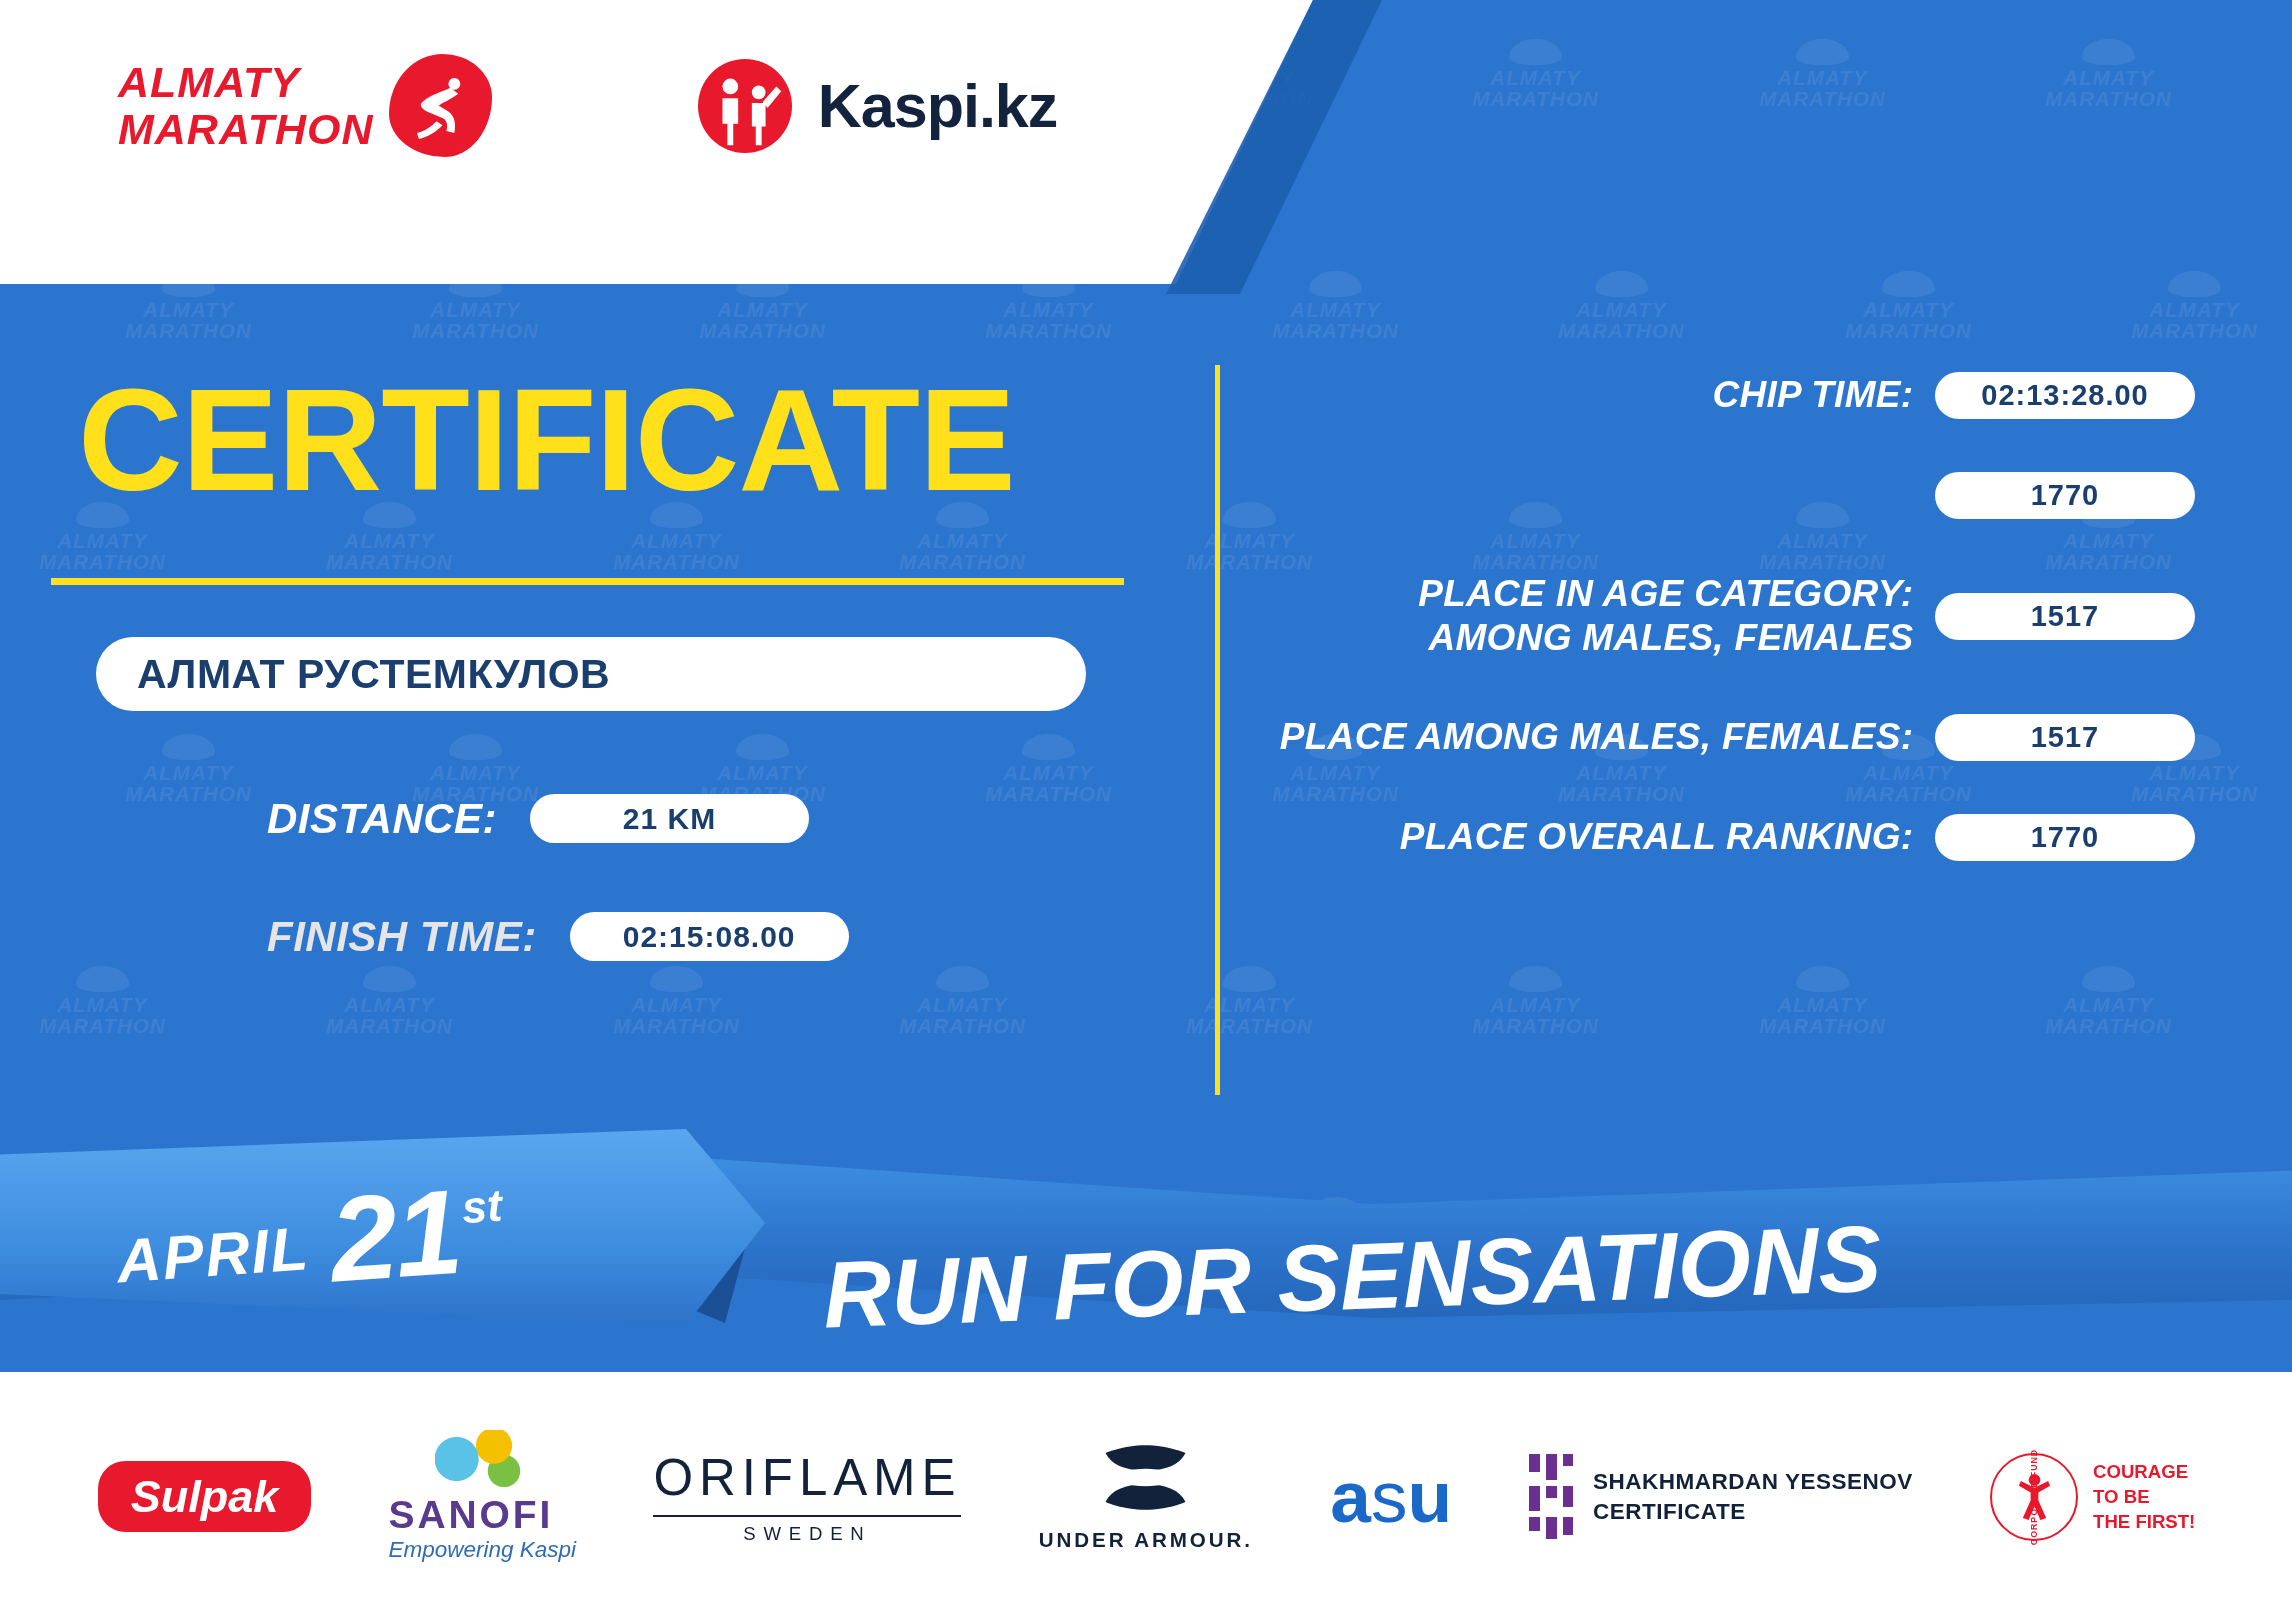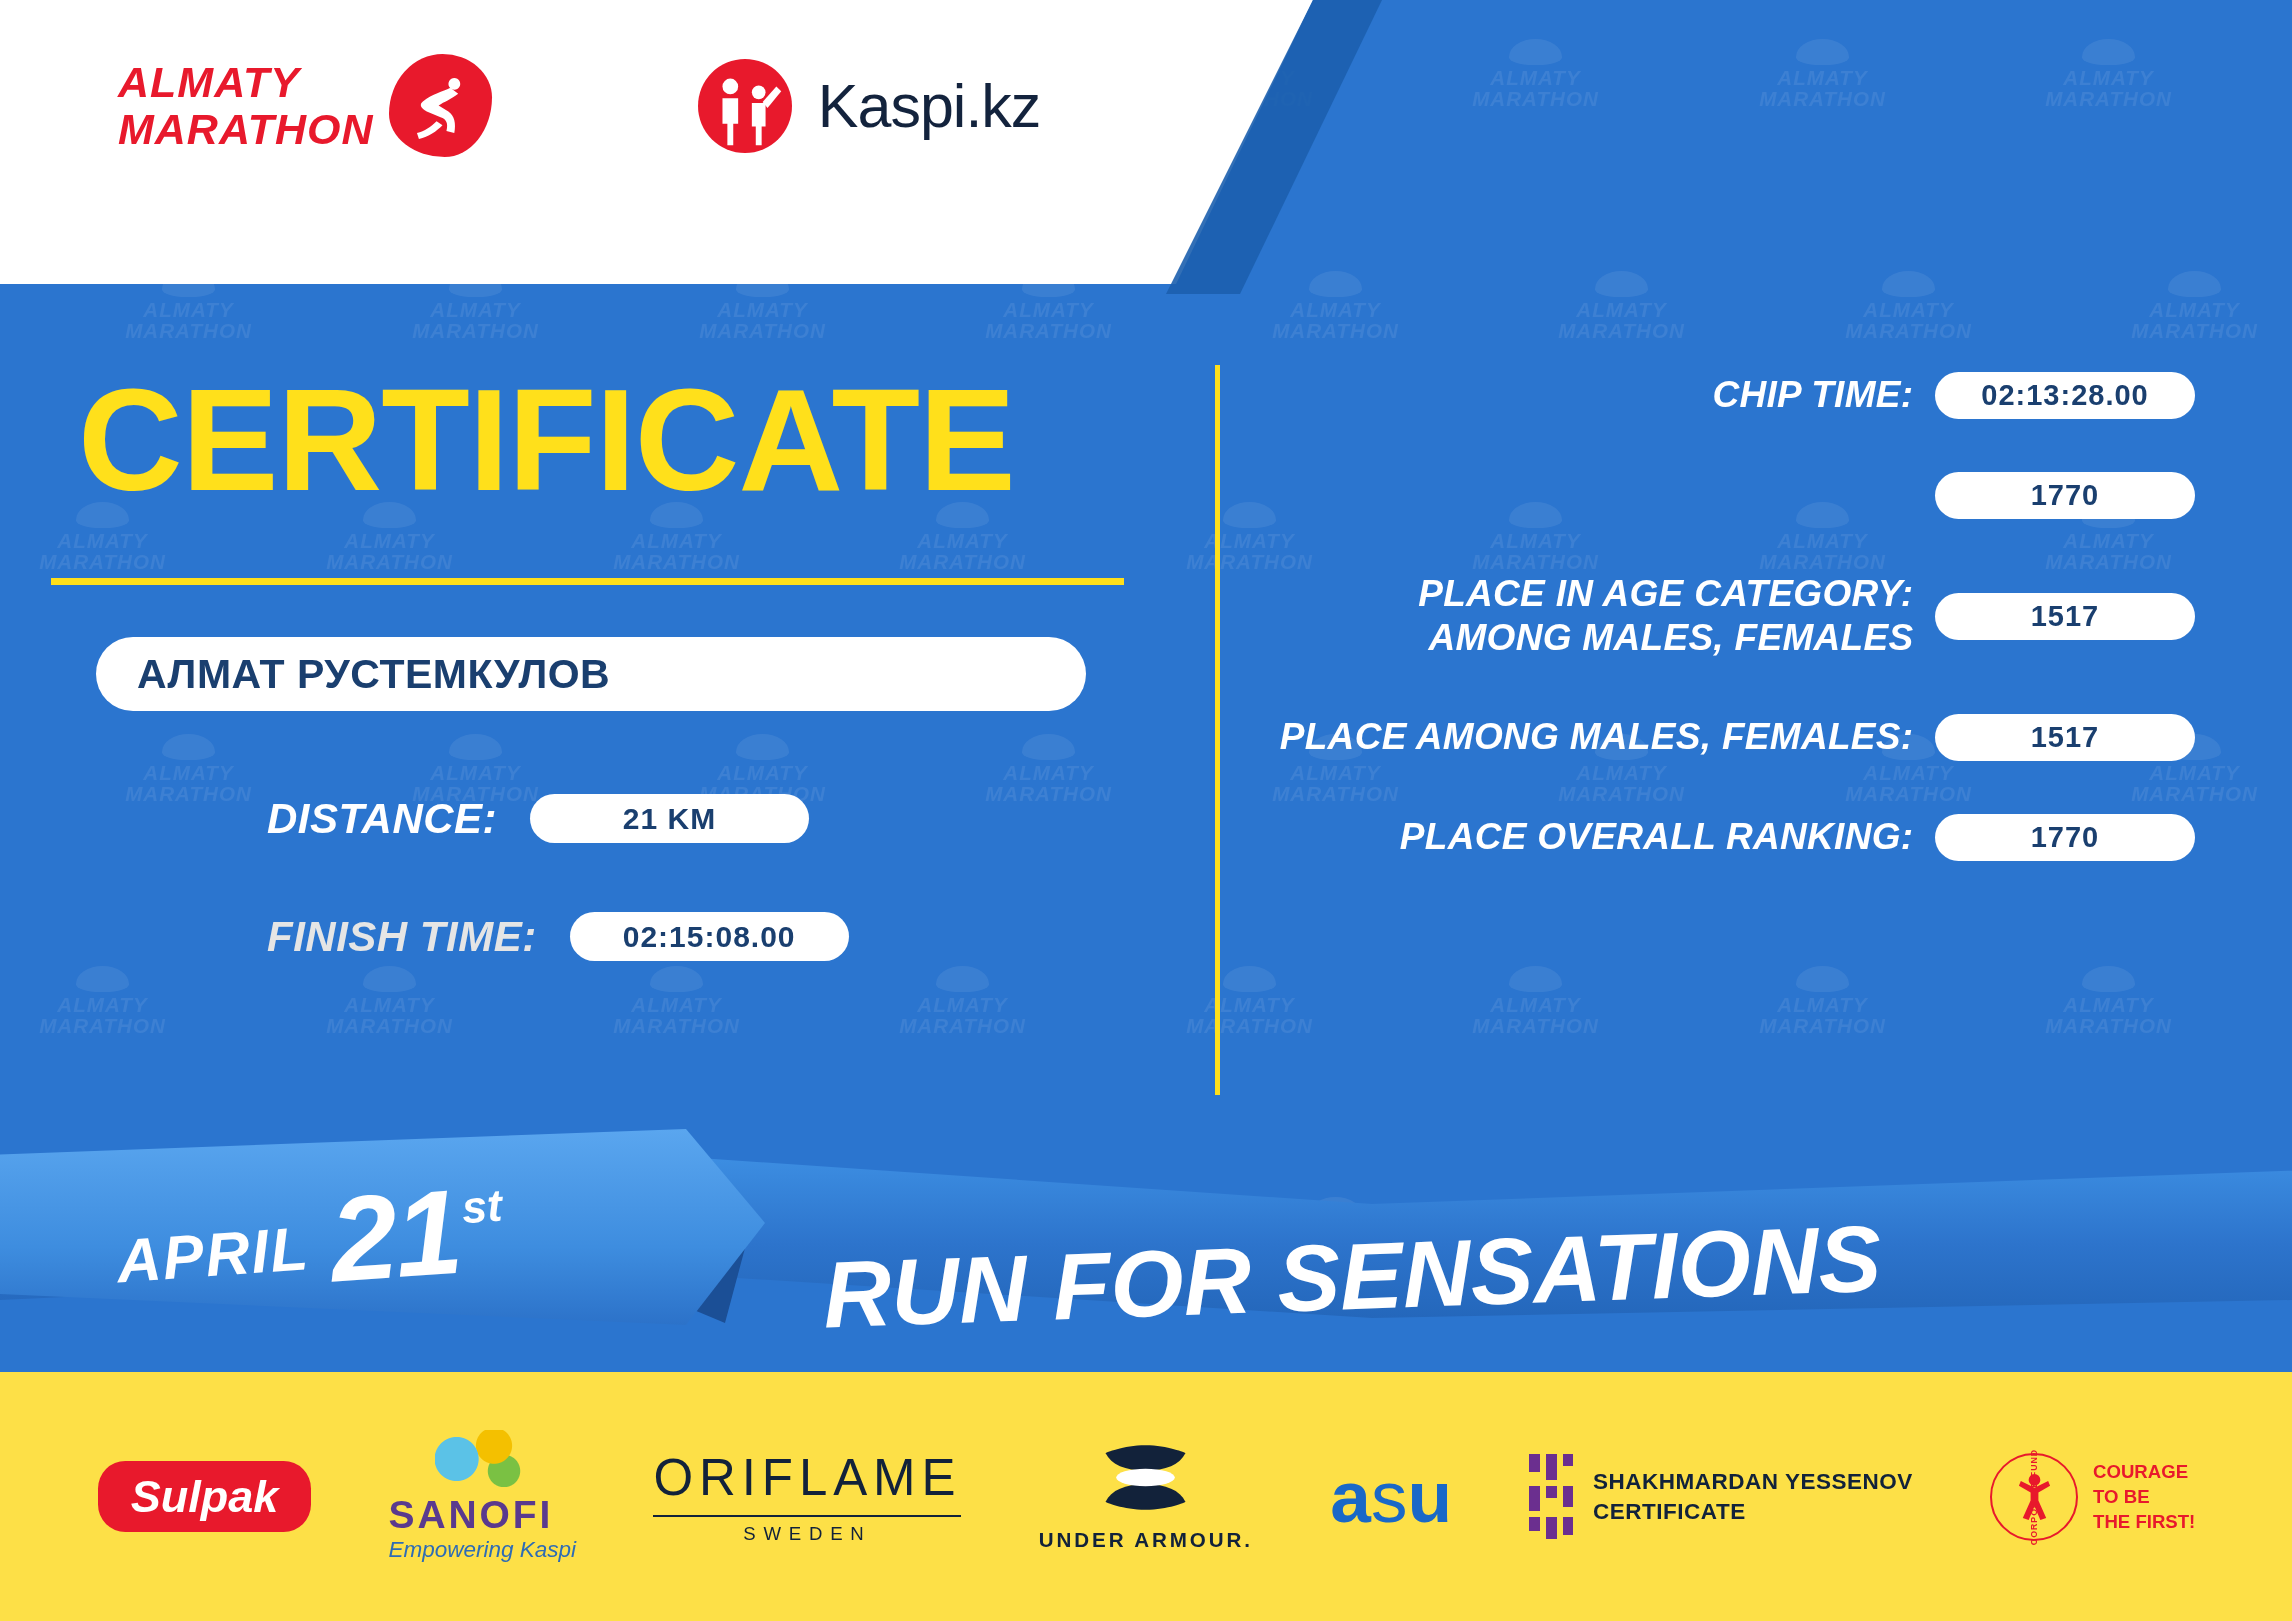--- a/index.html
+++ b/index.html
@@ -118,21 +118,21 @@
     height: 94px;
   }
   .kaspi-mark .blob {
     position: absolute;
     inset: 0;
     background: #e8192c;
     border-radius: 50%;
   }
   .kaspi-text {
     color: #13233d;
-    font-weight: 400;
+    font-weight: 700;
     font-size: 61px;
     letter-spacing: -1px;
   }
 
   
   .cert-title {
     position: absolute;
     left: 78px;
     top: 368px;
     color: #ffe01b;
@@ -320,21 +320,21 @@
     transform: rotate(-2deg);
   }
 
   
   .sponsors {
     position: absolute;
     left: 0;
     top: 1372px;
     width: 2293px;
     height: 249px;
-    background: #fde047;
+    background: #ffffff;
     display: flex;
     align-items: center;
     justify-content: space-around;
     padding: 0 59px;
     box-sizing: border-box;
   }
   .sponsor { display: flex; align-items: center; justify-content: center; }
 
   .sp-sulpak {
     background: #e8192c;

